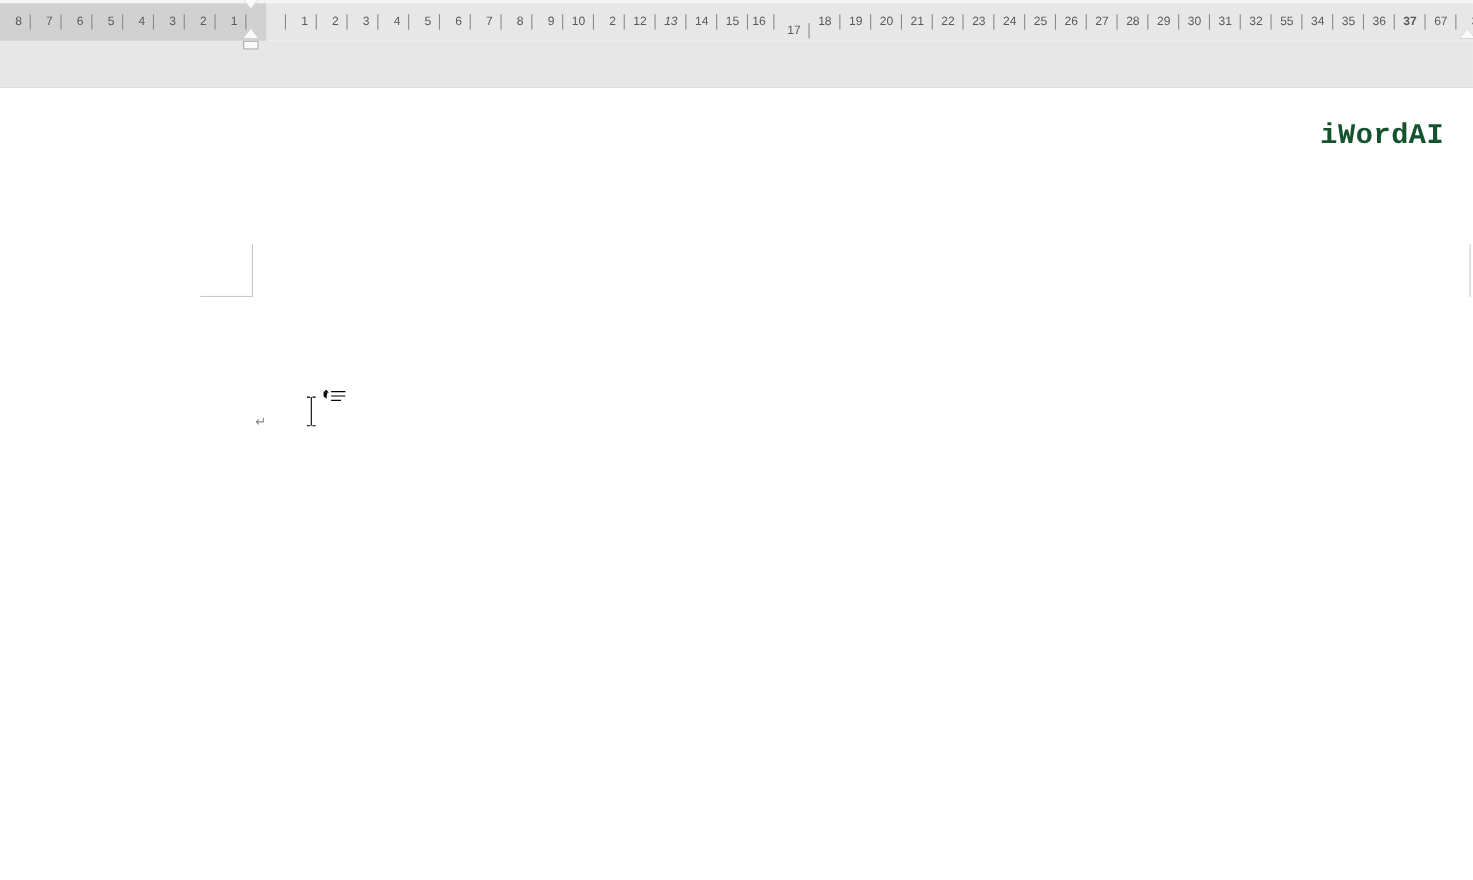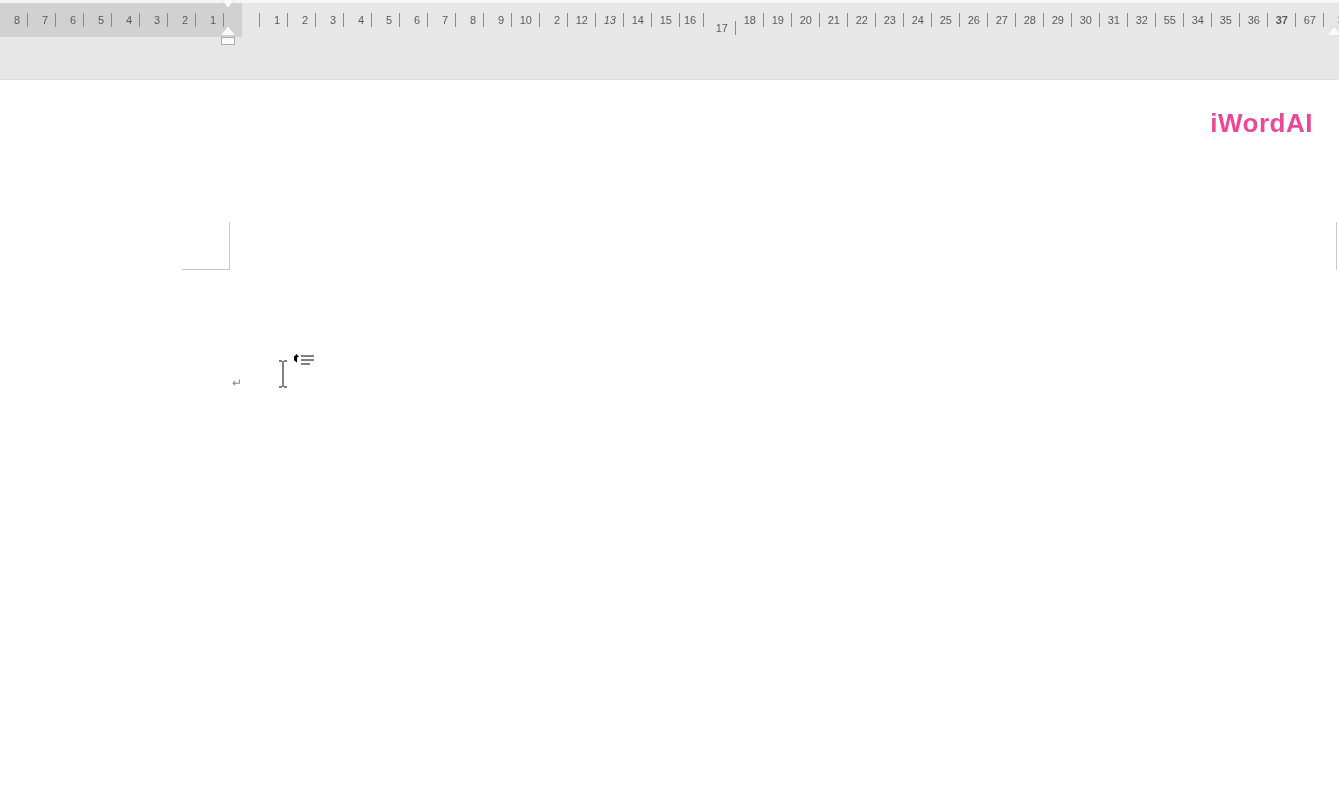--- a/index.html
+++ b/index.html
@@ -126,22 +126,23 @@
     background: #ffffff;
   }
 
   
   .watermark {
     position: absolute;
     top: 28px;
     right: 26px;
     font-size: 26px;
     font-weight: 700;
-    color: #ec4899;
+    color: #14532d;
     letter-spacing: 0.5px;
+    font-family: Liberation Mono, monospace;
   }
 
   
   .margin-marker {
     position: absolute;
     top: 142px;
     left: 182px;
     width: 48px;
     height: 48px;
     border-right: 1px solid #c8c8c8;

